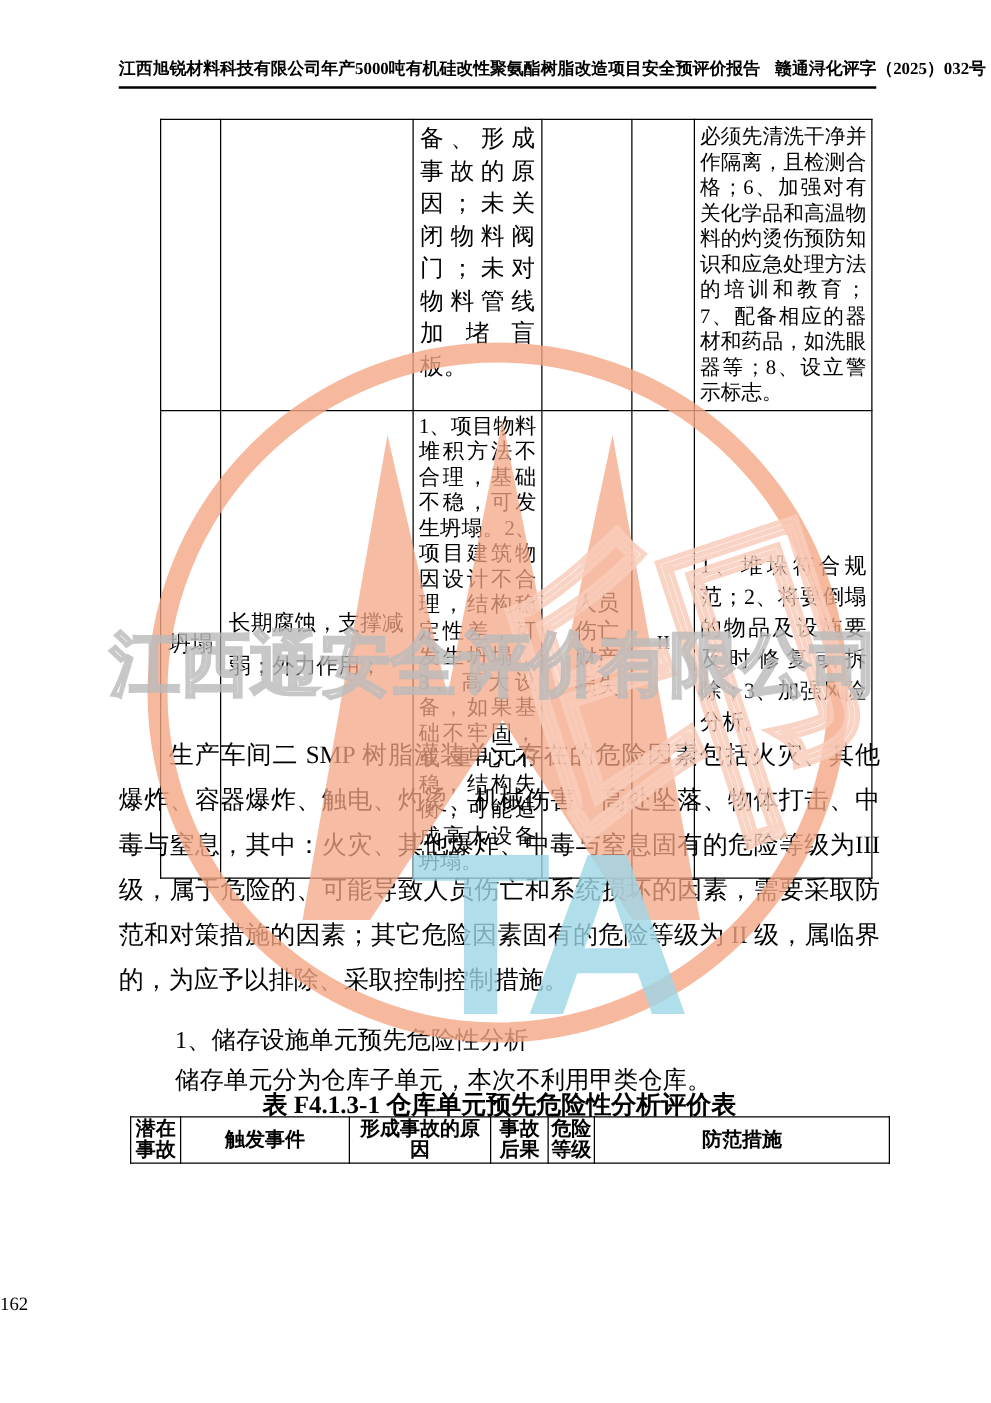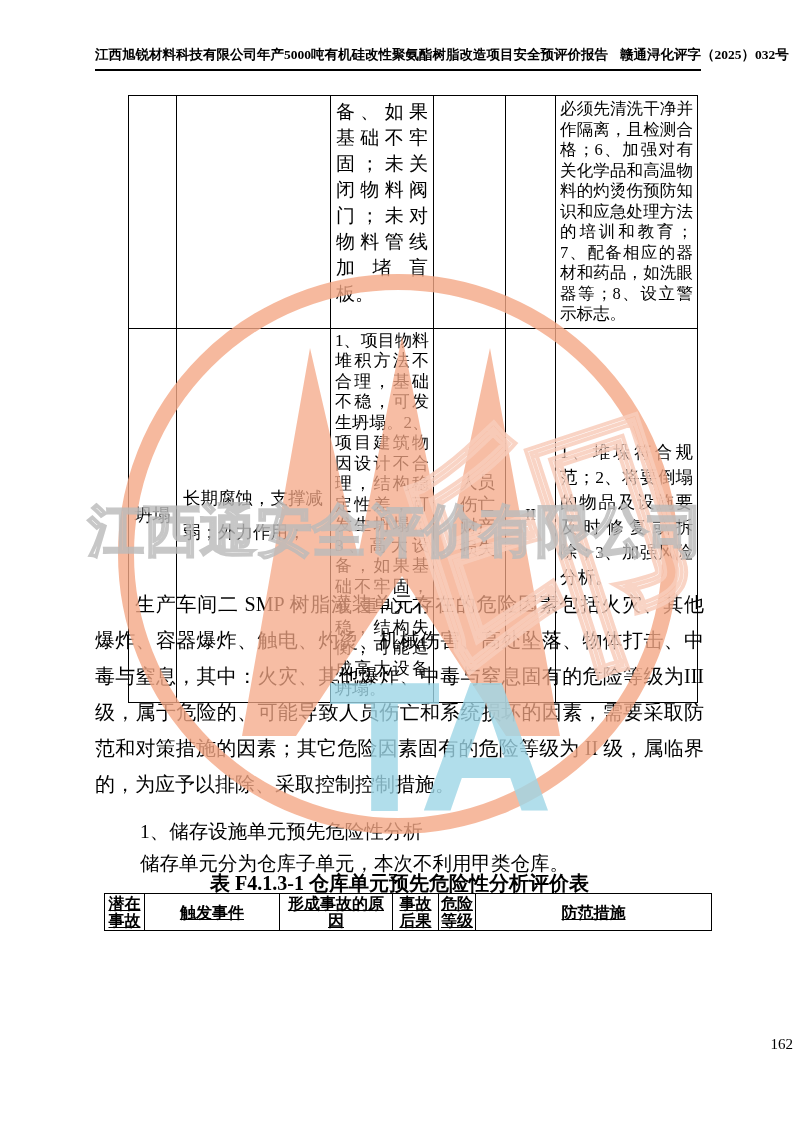--- a/index.html
+++ b/index.html
@@ -38,24 +38,23 @@
   .sec-heading{position:absolute;left:95px;top:783px;width:609px;font-size:20px;font-weight:bold;}
   .sub-line1{position:absolute;left:140px;top:818px;width:560px;font-size:19.5px;}
   .sub-line2{position:absolute;left:140px;top:850px;width:560px;font-size:19.5px;}
   .tbl-title{position:absolute;left:95px;top:870px;width:609px;text-align:center;font-size:20px;font-weight:bold;}
   
   .pha-table2{position:absolute;left:104px;top:893px;width:607px;}
   .pha-table2 td{
     border:1.6px solid #000;height:36px;padding:0 1px;
     font-size:16px;line-height:17px;font-weight:bold;text-align:center;vertical-align:middle;
     white-space:pre-line;
-    text-decoration:underline;
   }
   
-  .page-num{position:absolute;left:0;top:1036px;width:100%;text-align:right;font-size:15px;}
+  .page-num{position:absolute;left:0;top:1036px;width:100%;text-align:left;font-size:15px;}
   
   .watermark{position:absolute;inset:0;pointer-events:none;z-index:6;}
   .wm-svg{position:absolute;left:96px;top:256px;}
   .wm-company{
     position:absolute;left:88px;top:494px;width:616px;
     font-size:56px;font-weight:bold;white-space:nowrap;letter-spacing:0px;
     color:rgba(255,255,255,0.08);
     -webkit-text-stroke:2px rgba(185,185,185,0.8);
     text-stroke:2px rgba(185,185,185,0.8);
     font-family:"Liberation Sans","DejaVu Sans",sans-serif;
@@ -77,21 +76,21 @@
         <col style="width:154px">
         <col style="width:103px">
       <col style="width:72px">
         <col style="width:50px">
         <col style="width:142px">
     </colgroup>
     <tbody>
         <tr class="r1">
       <td class="cell-pot"></td>
       <td class="cell-trig"></td>
-      <td class="cell-cause1">备、如果基础不牢固；未关闭物料阀门；未对物料管线加堵盲板。</td>
+      <td class="cell-cause1">备、形成事故的原因；未关闭物料阀门；未对物料管线加堵盲板。</td>
       <td class="cell-cons"></td>
       <td class="cell-level"></td>
       <td class="cell-meas1">必须先清洗干净并作隔离，且检测合格；6、加强对有关化学品和高温物料的灼烫伤预防知识和应急处理方法的培训和教育；7、配备相应的器材和药品，如洗眼器等；8、设立警示标志。</td>
     </tr>
     <tr class="r2">
       <td class="cell-pot">坍塌</td>
       <td class="cell-trig">长期腐蚀，支撑减弱；外力作用；</td>
       <td class="cell-cause2">1、项目物料堆积方法不合理，基础不稳，可发生坍塌。2、项目建筑物因设计不合理，结构稳定性差，可发生坍塌；3、高大设备，如果基础不牢固，或重心不稳，结构失衡，可能造成高大设备坍塌。</td>
       <td class="cell-cons">人员伤亡财产损失</td>
       <td class="cell-level">II</td>

